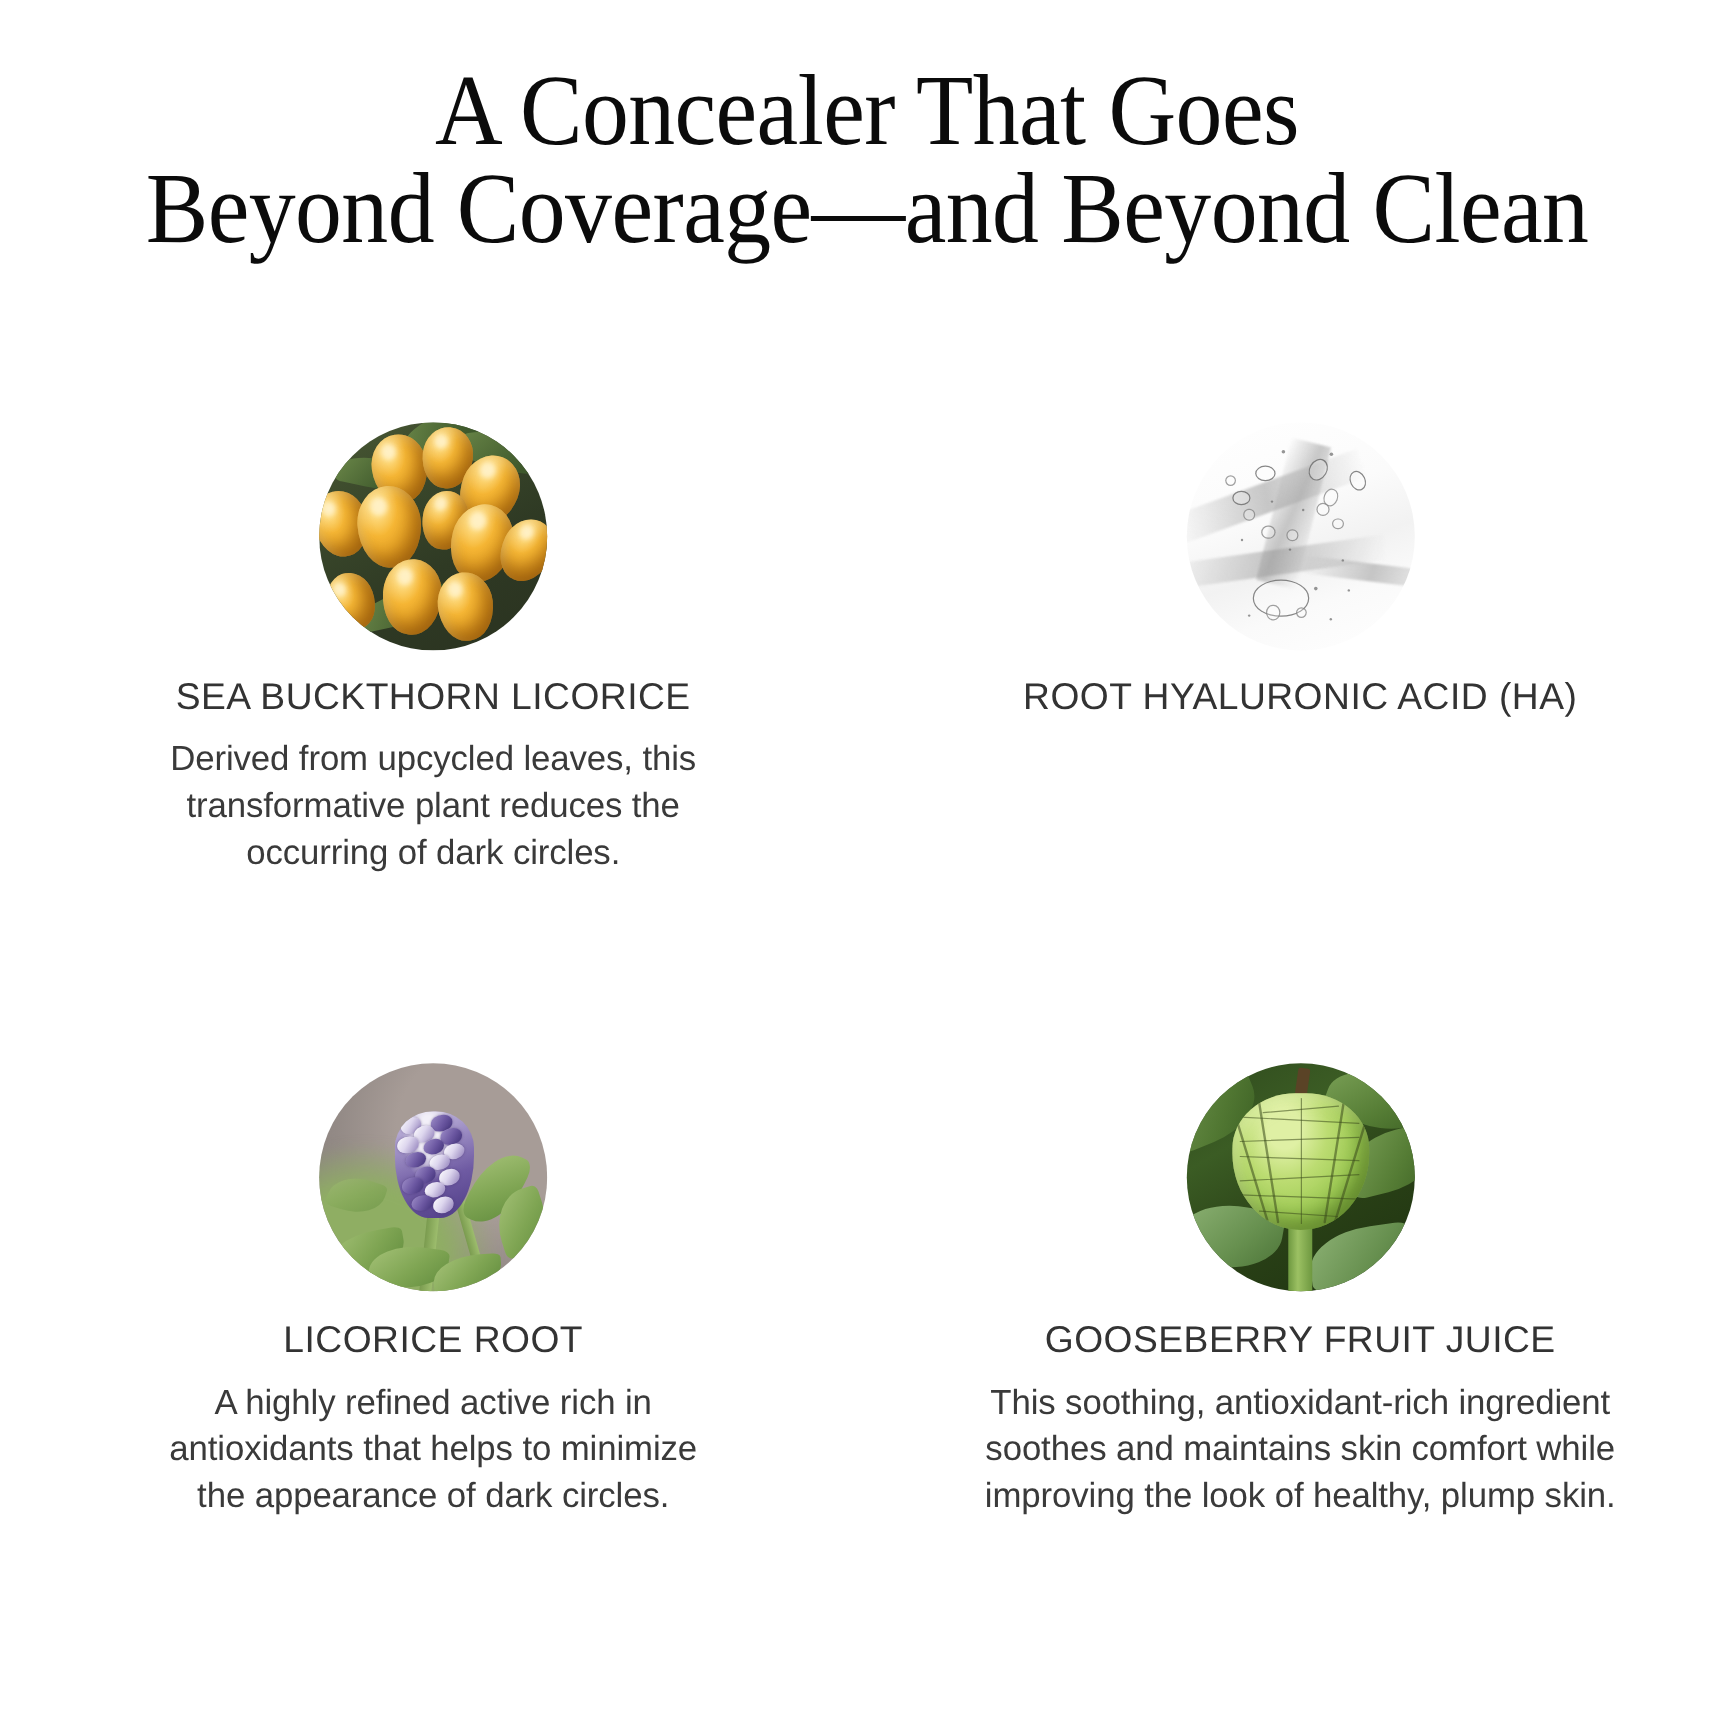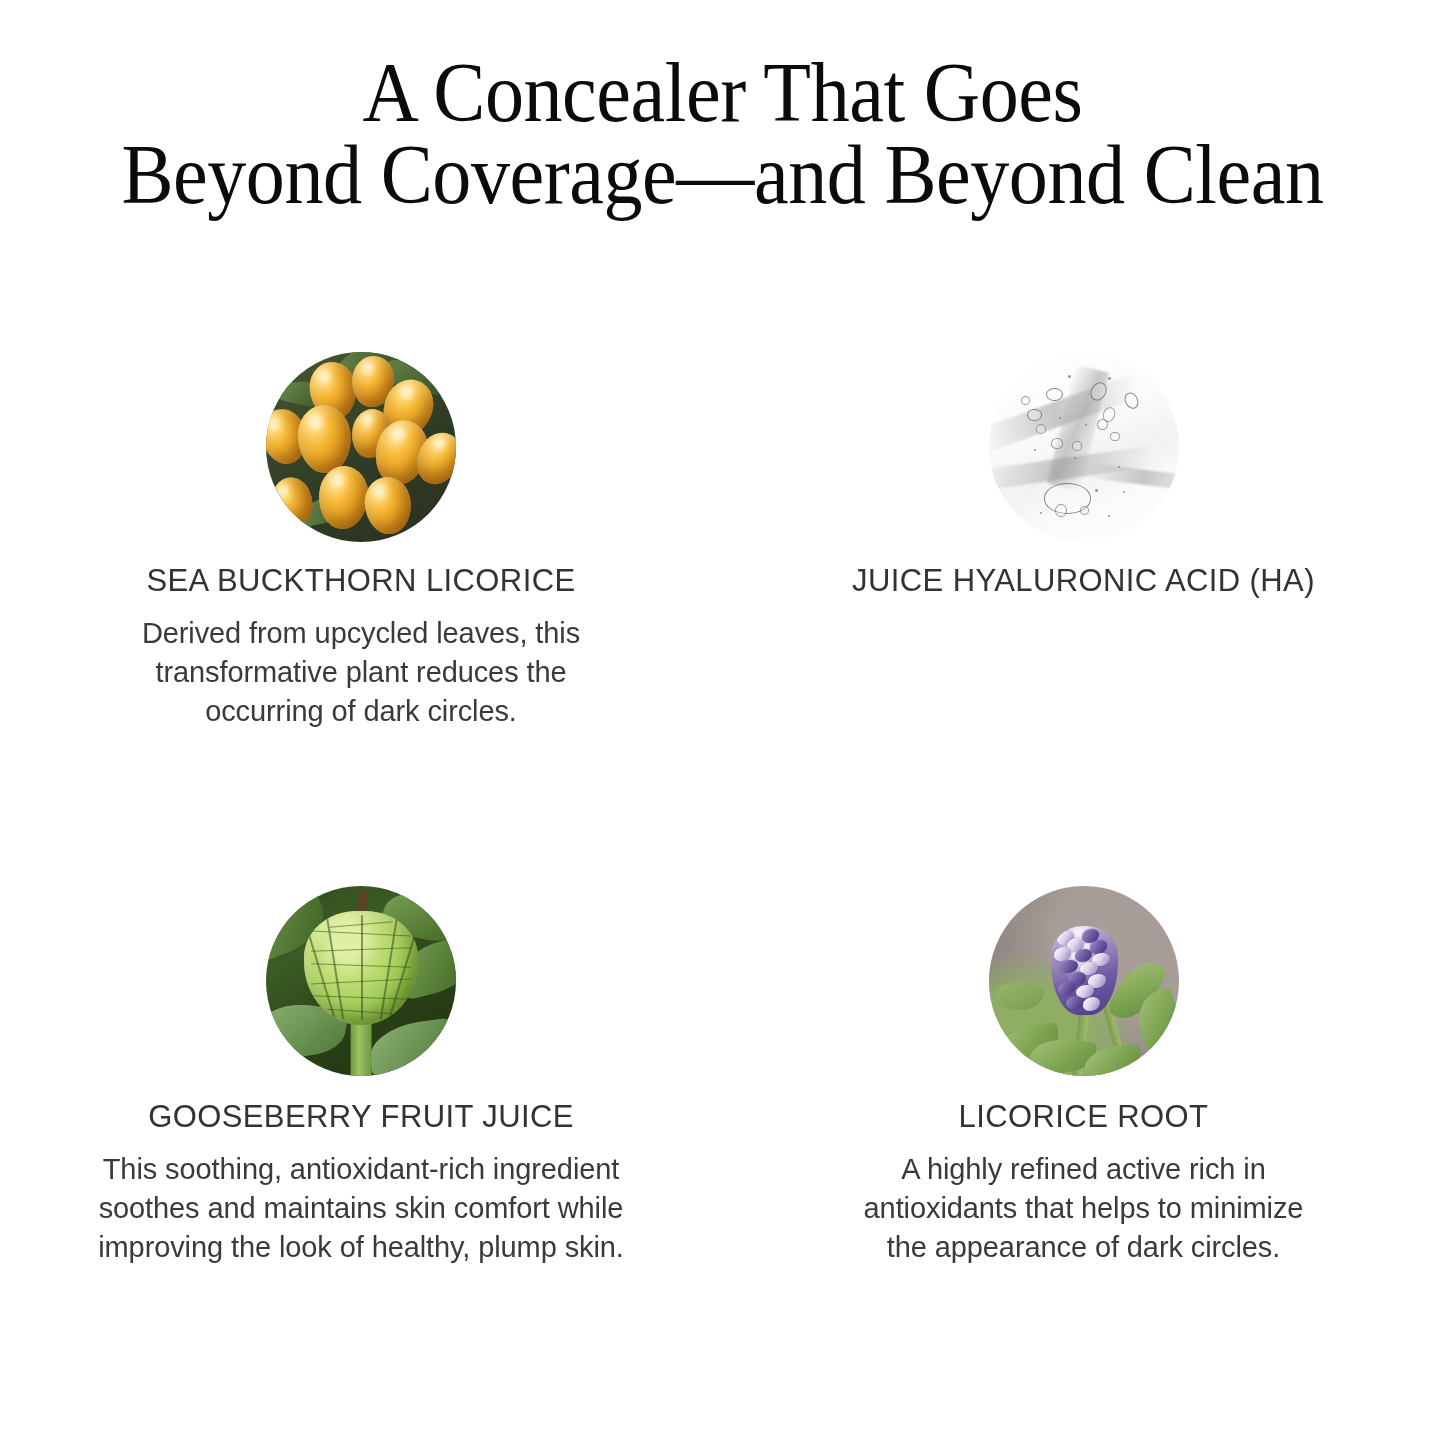--- a/index.html
+++ b/index.html
@@ -334,53 +334,21 @@
             <div class="dot" style="left:45%;top:55%;width:2px;height:2px;"></div>
             <div class="dot" style="left:24%;top:51%;width:2px;height:2px;"></div>
             <div class="dot" style="left:68%;top:60%;width:2px;height:2px;"></div>
             <div class="dot" style="left:56%;top:72%;width:3px;height:3px;"></div>
             <div class="dot" style="left:27%;top:84%;width:2px;height:2px;"></div>
             <div class="dot" style="left:63%;top:86%;width:2px;height:2px;"></div>
             <div class="dot" style="left:71%;top:73%;width:2px;height:2px;"></div>
           </div>
         </div>
       </div>
-      <p class="ing-title">JUICE HYALURONIC ACID (HA)</p>
-    </div>
-
-    <div class="card col-right row2" style="padding-top:26px;">
-      <div class="thumb-wrap">
-        <div class="thumb t-goose">
-          <div class="layer">
-            <div class="g-leaf" style="left:-8%;top:8%;width:40%;height:26%;transform:rotate(-22deg);opacity:.8;"></div>
-            <div class="g-leaf" style="left:62%;top:4%;width:44%;height:24%;transform:rotate(20deg);"></div>
-            <div class="g-leaf" style="left:70%;top:30%;width:40%;height:26%;transform:rotate(-14deg);"></div>
-            <div class="g-leaf" style="left:-4%;top:62%;width:46%;height:28%;transform:rotate(10deg);background:linear-gradient(130deg,#93b87a,#6a9452 60%,#4d7639);"></div>
-            <div class="g-leaf" style="left:54%;top:72%;width:46%;height:26%;transform:rotate(-8deg);background:linear-gradient(130deg,#93b87a,#6a9452 60%,#4d7639);"></div>
-            <div class="g-stalk"></div>
-            <div class="g-tip"></div>
-            <div class="husk">
-              <div class="vein v" style="left:50%;"></div>
-              <div class="vein v" style="left:26%;transform:rotate(-9deg);"></div>
-              <div class="vein v" style="left:74%;transform:rotate(9deg);"></div>
-              <div class="vein v" style="left:12%;transform:rotate(-17deg);"></div>
-              <div class="vein v" style="left:88%;transform:rotate(17deg);"></div>
-              <div class="vein h" style="top:20%;transform:rotate(3deg);"></div>
-              <div class="vein h" style="top:34%;transform:rotate(-2deg);"></div>
-              <div class="vein h" style="top:48%;transform:rotate(2deg);"></div>
-              <div class="vein h" style="top:62%;transform:rotate(-3deg);"></div>
-              <div class="vein h" style="top:76%;transform:rotate(2deg);"></div>
-              <div class="vein h" style="top:12%;width:56%;left:22%;transform:rotate(-5deg);"></div>
-              <div class="vein h" style="top:88%;width:58%;left:20%;transform:rotate(4deg);"></div>
-            </div>
-          </div>
-        </div>
-      </div>
-      <p class="ing-title">GOOSEBERRY FRUIT JUICE</p>
-      <p class="ing-desc">This soothing, antioxidant-rich ingredient soothes and maintains skin comfort while improving the look of healthy, plump skin.</p>
+      <p class="ing-title">ROOT HYALURONIC ACID (HA)</p>
     </div>
 
     <div class="card col-left row2" style="padding-top:26px;">
       <div class="thumb-wrap">
         <div class="thumb t-licorice">
           <div class="layer">
             <div class="lic-bg-green"></div>
             <div class="lic-stem" style="left:46%;top:62%;width:5%;height:40%;transform:rotate(6deg);"></div>
             <div class="lic-stem" style="left:63%;top:50%;width:4%;height:46%;transform:rotate(-16deg);"></div>
             <div class="lic-leaf" style="left:2%;top:74%;width:36%;height:20%;transform:rotate(-10deg);"></div>
@@ -406,14 +374,46 @@
               <div class="petal dk" style="left:22%;top:78%;"></div>
               <div class="petal" style="left:48%;top:80%;"></div>
             </div>
           </div>
         </div>
       </div>
       <p class="ing-title">LICORICE ROOT</p>
       <p class="ing-desc">A highly refined active rich in antioxidants that helps to minimize the appearance of dark circles.</p>
     </div>
 
+    <div class="card col-right row2" style="padding-top:26px;">
+      <div class="thumb-wrap">
+        <div class="thumb t-goose">
+          <div class="layer">
+            <div class="g-leaf" style="left:-8%;top:8%;width:40%;height:26%;transform:rotate(-22deg);opacity:.8;"></div>
+            <div class="g-leaf" style="left:62%;top:4%;width:44%;height:24%;transform:rotate(20deg);"></div>
+            <div class="g-leaf" style="left:70%;top:30%;width:40%;height:26%;transform:rotate(-14deg);"></div>
+            <div class="g-leaf" style="left:-4%;top:62%;width:46%;height:28%;transform:rotate(10deg);background:linear-gradient(130deg,#93b87a,#6a9452 60%,#4d7639);"></div>
+            <div class="g-leaf" style="left:54%;top:72%;width:46%;height:26%;transform:rotate(-8deg);background:linear-gradient(130deg,#93b87a,#6a9452 60%,#4d7639);"></div>
+            <div class="g-stalk"></div>
+            <div class="g-tip"></div>
+            <div class="husk">
+              <div class="vein v" style="left:50%;"></div>
+              <div class="vein v" style="left:26%;transform:rotate(-9deg);"></div>
+              <div class="vein v" style="left:74%;transform:rotate(9deg);"></div>
+              <div class="vein v" style="left:12%;transform:rotate(-17deg);"></div>
+              <div class="vein v" style="left:88%;transform:rotate(17deg);"></div>
+              <div class="vein h" style="top:20%;transform:rotate(3deg);"></div>
+              <div class="vein h" style="top:34%;transform:rotate(-2deg);"></div>
+              <div class="vein h" style="top:48%;transform:rotate(2deg);"></div>
+              <div class="vein h" style="top:62%;transform:rotate(-3deg);"></div>
+              <div class="vein h" style="top:76%;transform:rotate(2deg);"></div>
+              <div class="vein h" style="top:12%;width:56%;left:22%;transform:rotate(-5deg);"></div>
+              <div class="vein h" style="top:88%;width:58%;left:20%;transform:rotate(4deg);"></div>
+            </div>
+          </div>
+        </div>
+      </div>
+      <p class="ing-title">GOOSEBERRY FRUIT JUICE</p>
+      <p class="ing-desc">This soothing, antioxidant-rich ingredient soothes and maintains skin comfort while improving the look of healthy, plump skin.</p>
+    </div>
+
   </div>
 </div>
 
 </body></html>

